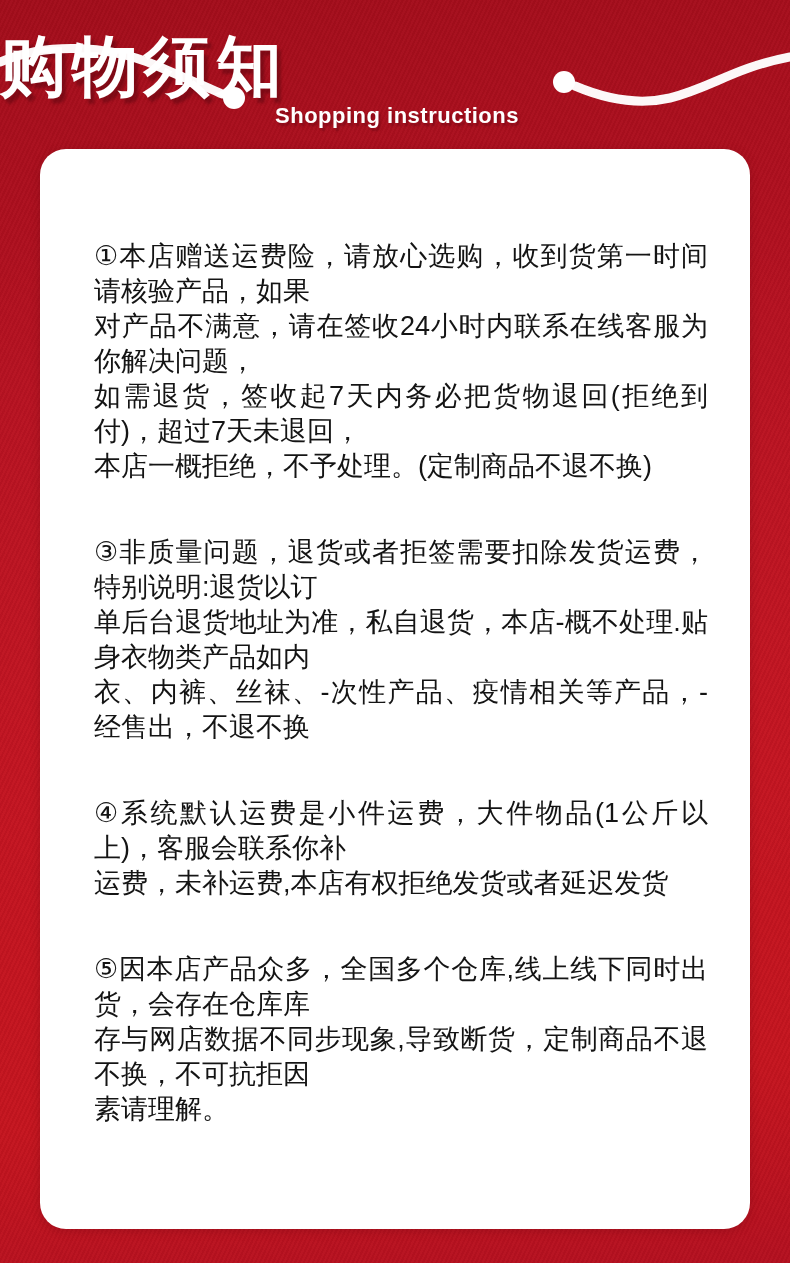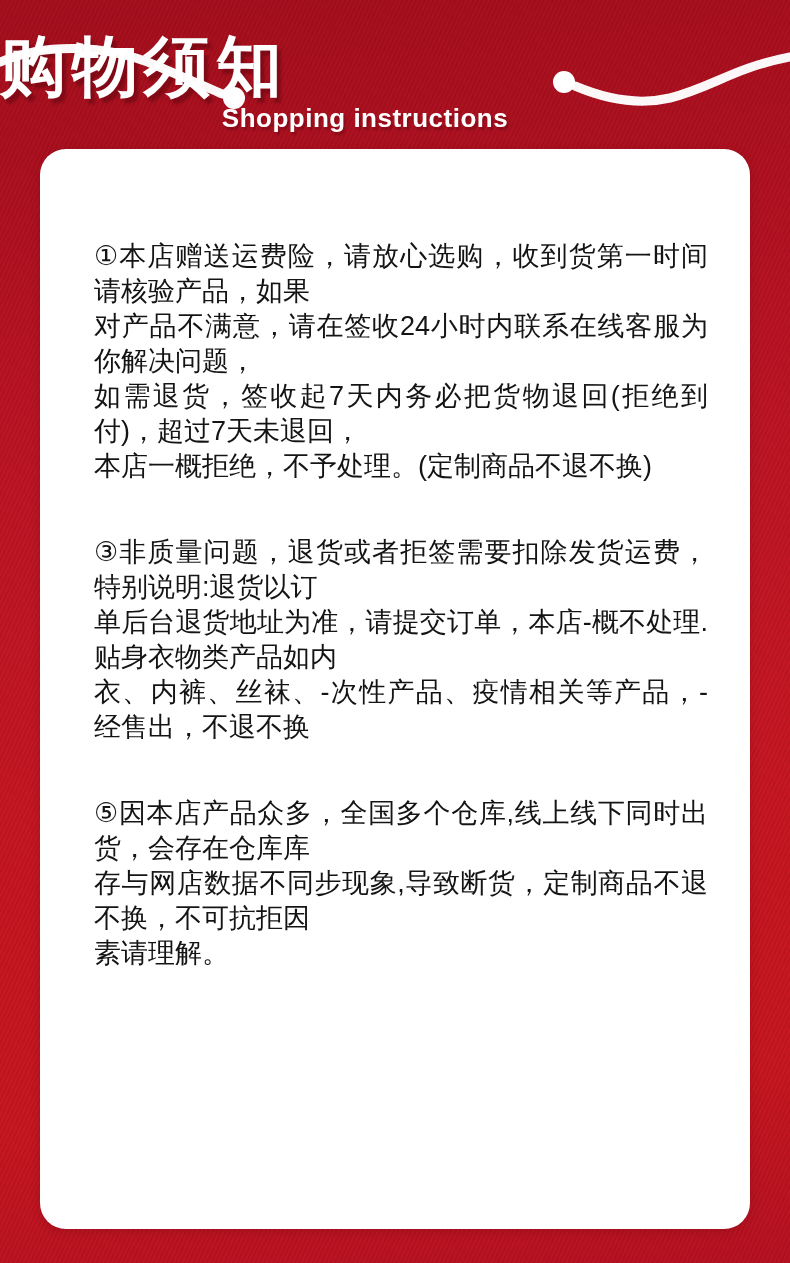--- a/index.html
+++ b/index.html
@@ -30,23 +30,24 @@
     position: absolute; top: 22px; left: 0; width: 790px;
     text-align: left;
     font-size: 66px; font-weight: bold; color: #ffffff;
     letter-spacing: 6px;
     text-shadow: 4px 5px 3px rgba(80, 4, 14, 0.45);
     white-space: nowrap;
   }
   .subtitle {
     position: absolute; top: 103px; left: 0; width: 730px;
     text-align: center;
-    font-size: 26px; font-weight: bold; color: #ffffff;
+    font-size: 22px; font-weight: bold; color: #ffffff;
     letter-spacing: 0.5px;
     text-shadow: 2px 3px 2px rgba(80, 4, 14, 0.35);
+    padding-left: 32px;
   }
   .wave { position: absolute; z-index: 1; }
   .wave-left  { top: 32px; left: 0; }
   .wave-right { top: 28px; left: 528px; }
   .card {
     position: absolute;
     left: 40px; top: 149px;
     width: 710px; height: 1080px;
     background: #ffffff;
     border-radius: 26px;
@@ -86,22 +87,24 @@
   </div>
 
   <div class="card">
 
     <div class="body-text sec1">
       <p>①本店赠送运费险，请放心选购，收到货第一时间请核验产品，如果
 对产品不满意，请在签收24小时内联系在线客服为你解决问题，
 如需退货，签收起7天内务必把货物退回(拒绝到付)，超过7天未退回，
 本店一概拒绝，不予处理。(定制商品不退不换)</p>
       <p>③非质量问题，退货或者拒签需要扣除发货运费，特别说明:退货以订
-单后台退货地址为准，请提交订单，本店-概不处理.贴身衣物类产品如内
+单后台退货地址为准，私自退货，本店-概不处理.贴身衣物类产品如内
 衣、内裤、丝袜、-次性产品、疫情相关等产品，- 经售出，不退不换</p>
+      <p>④系统默认运费是小件运费，大件物品(1公斤以上)，客服会联系你补
+运费，未补运费,本店有权拒绝发货或者延迟发货</p>
       <p>⑤因本店产品众多，全国多个仓库,线上线下同时出货，会存在仓库库
 存与网店数据不同步现象,导致断货，定制商品不退不换，不可抗拒因
 素请理解。</p>
     </div>
 
   </div>
 
 </div>
 
 </body></html>

